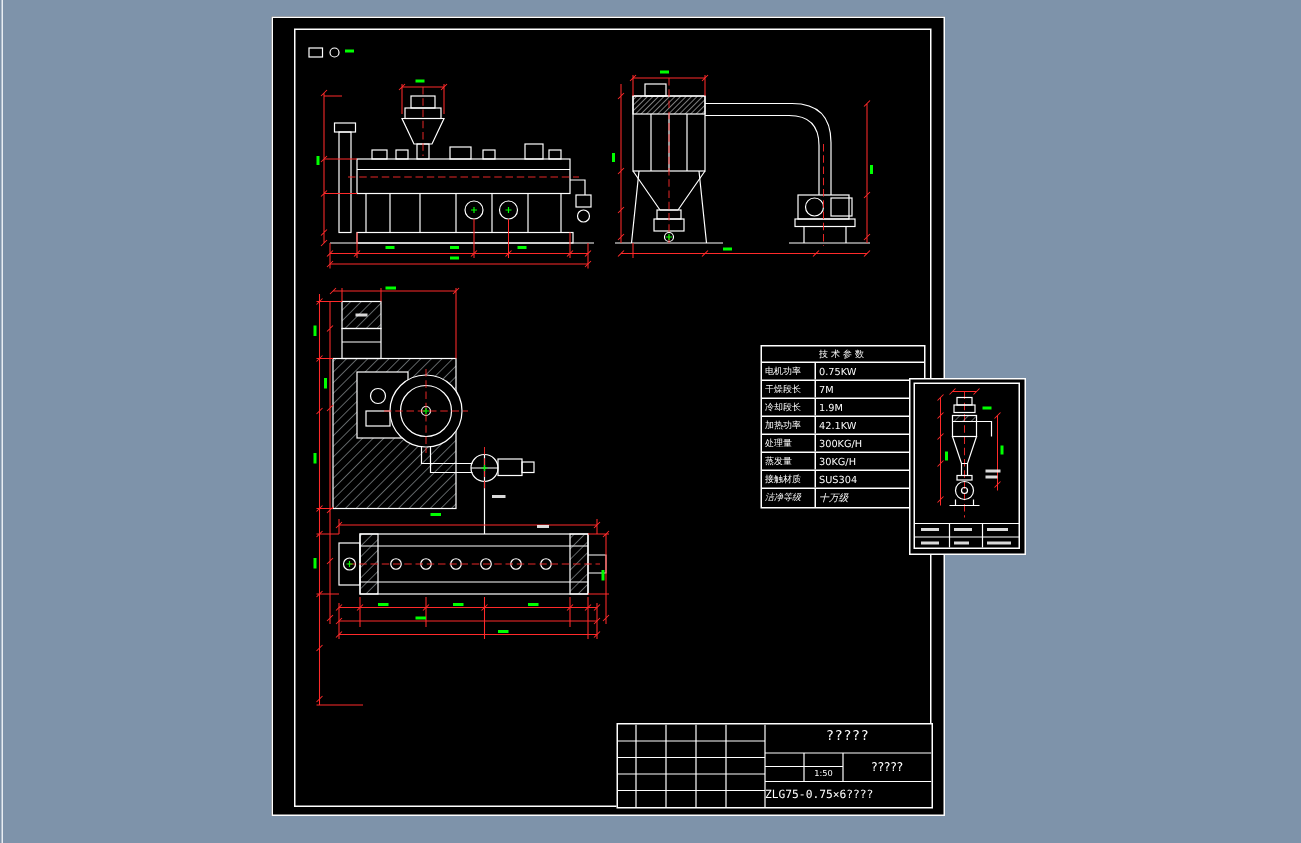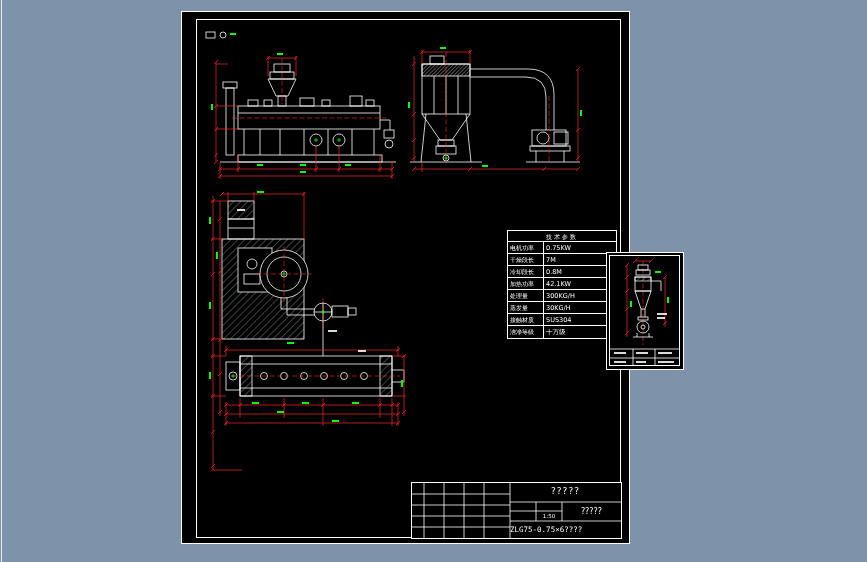--- a/index.html
+++ b/index.html
@@ -15,21 +15,21 @@
   .w{stroke:#ffffff;fill:none;stroke-width:.8;}
   .r{stroke:#ff2a2a;fill:none;stroke-width:.7;}
   .rd{stroke:#ff2a2a;fill:none;stroke-width:.6;stroke-dasharray:5 2.5;}
   .g{fill:#00ff00;}
   .gl{stroke:#00ff00;fill:none;stroke-width:.8;}
   .wf{fill:#ffffff;opacity:.85;}
   
   .spec-table{position:absolute;left:325px;top:218px;width:110px;border:1px solid #fff;box-sizing:border-box;color:#fff;font-size:6px;line-height:1;background:#000;}
   .spec-header{height:11px;border-bottom:1px solid #fff;text-align:center;padding-top:3px;letter-spacing:2px;box-sizing:border-box;overflow:hidden;}
   .spec-row{display:flex;height:12px;border-bottom:1px solid #fff;box-sizing:border-box;}
-  .spec-row:last-child{border-bottom:none;}
+  .spec-row:last-child{border-bottom:none;font-style:italic;}
   .spec-label{width:36px;border-right:1px solid #fff;padding:3px 1px 0 2px;white-space:nowrap;overflow:hidden;box-sizing:border-box;}
   .spec-value{flex:1;padding:3px 0 0 2px;white-space:nowrap;overflow:hidden;font-size:6.5px;}
   
   .title-block{position:absolute;left:229px;top:470px;width:211px;height:57px;border:1px solid #fff;box-sizing:border-box;color:#fff;background:#000;}
   .title-block .txt{position:absolute;white-space:nowrap;overflow:hidden;}
   .tb-title{left:98px;top:3px;width:111px;text-align:center;font-size:9px;letter-spacing:1px;}
   .tb-product{left:150px;top:24px;width:59px;text-align:center;font-size:8px;}
   .tb-scale{left:124px;top:30px;width:26px;text-align:center;font-size:5.5px;}
   .tb-number{left:98px;top:42px;width:111px;text-align:left;font-size:7.5px;font-family:"DejaVu Sans Mono",monospace;}
 </style>
@@ -207,21 +207,21 @@
       <div class="spec-row">
         <div class="spec-label">电机功率</div>
         <div class="spec-value">0.75KW</div>
       </div>
       <div class="spec-row">
         <div class="spec-label">干燥段长</div>
         <div class="spec-value">7M</div>
       </div>
       <div class="spec-row">
         <div class="spec-label">冷却段长</div>
-        <div class="spec-value">0.8M</div>
+        <div class="spec-value">1.9M</div>
       </div>
       <div class="spec-row">
         <div class="spec-label">加热功率</div>
         <div class="spec-value">42.1KW</div>
       </div>
       <div class="spec-row">
         <div class="spec-label">处理量</div>
         <div class="spec-value">300KG/H</div>
       </div>
       <div class="spec-row">

